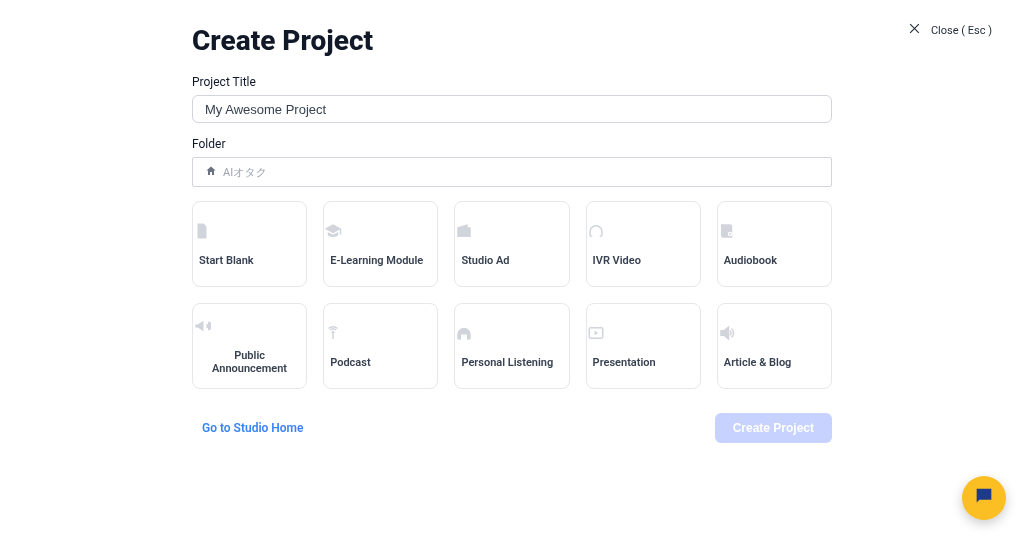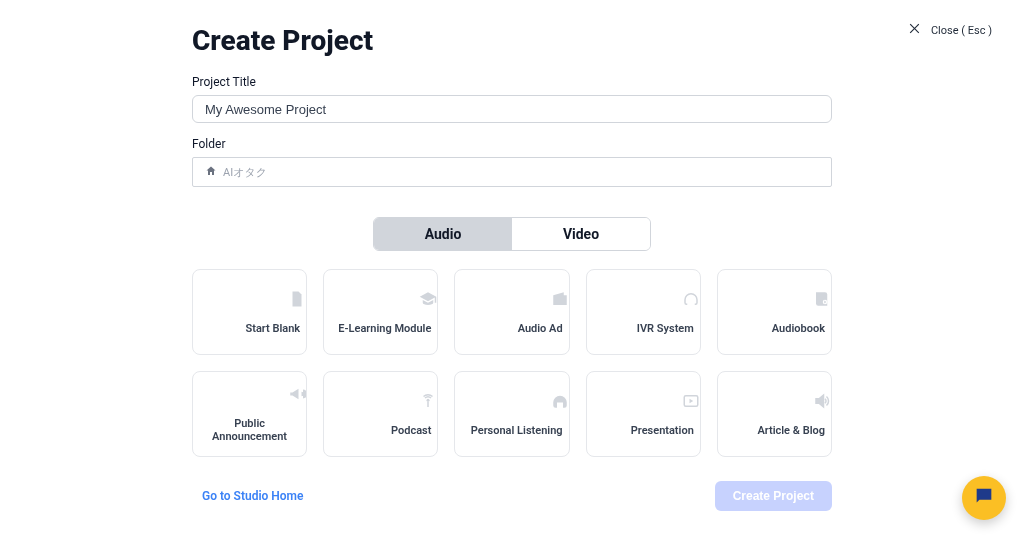--- a/index.html
+++ b/index.html
@@ -91,21 +91,21 @@
     display: grid;
     grid-template-columns: repeat(5, 1fr);
     gap: 16px;
   }
   .card {
     border: 1px solid #e5e7eb;
     border-radius: 8px;
     height: 86px;
     display: flex;
     flex-direction: column;
-    align-items: flex-end;
+    align-items: flex-start;
     justify-content: center;
     gap: 14px;
     cursor: pointer;
     background: #fff;
   }
   .card-icon {
     width: 18px;
     height: 18px;
     color: #d1d5db;
     display: flex;
@@ -186,24 +186,20 @@
     <div class="folder-display">
       <span>
         <svg viewBox="0 0 24 24">
             <path d="M12 3l9 8h-3v9h-4v-6h-4v6H6v-9H3z"></path>
           </svg>
       </span>
       <span>AIオタク</span>
     </div>
   </div>
 
-  <div class="tabs">
-    <div class="tab active">Audio</div>
-    <div class="tab">Video</div>
-  </div>
 
   <div class="grid">
 
     <div class="card">
       <span class="card-icon">
         <svg viewBox="0 0 24 24">
             <path d="M6 2h8l4 4v16H6z"></path>
           </svg>
       </span>
       <span class="card-label">Start Blank</span>
@@ -217,30 +213,30 @@
       </span>
       <span class="card-label">E-Learning Module</span>
     </div>
 
     <div class="card">
       <span class="card-icon">
         <svg viewBox="0 0 24 24">
             <path d="M3 7h18v13H3zM3 7l14-4v4M17 14a2 2 0 11-4 0 2 2 0 014 0z"></path>
           </svg>
       </span>
-      <span class="card-label">Audio Ad</span>
+      <span class="card-label">Studio Ad</span>
     </div>
 
     <div class="card">
       <span class="card-icon">
         <svg viewBox="0 0 24 24" class="stroke">
             <path d="M4 13a8 8 0 0116 0M4 13v4a2 2 0 002 2h1M20 13v4a2 2 0 01-2 2h-1"></path>
           </svg>
       </span>
-      <span class="card-label">IVR System</span>
+      <span class="card-label">IVR Video</span>
     </div>
 
     <div class="card">
       <span class="card-icon">
         <svg viewBox="0 0 24 24">
             <path d="M4 3h12a3 3 0 013 3v15H7a3 3 0 01-3-3V3z"></path>
             <circle cx="16" cy="16" r="3" fill="#fff"></circle>
             <path d="M15 14l3 2-3 2z" fill="#d1d5db"></path>
           </svg>
       </span>

